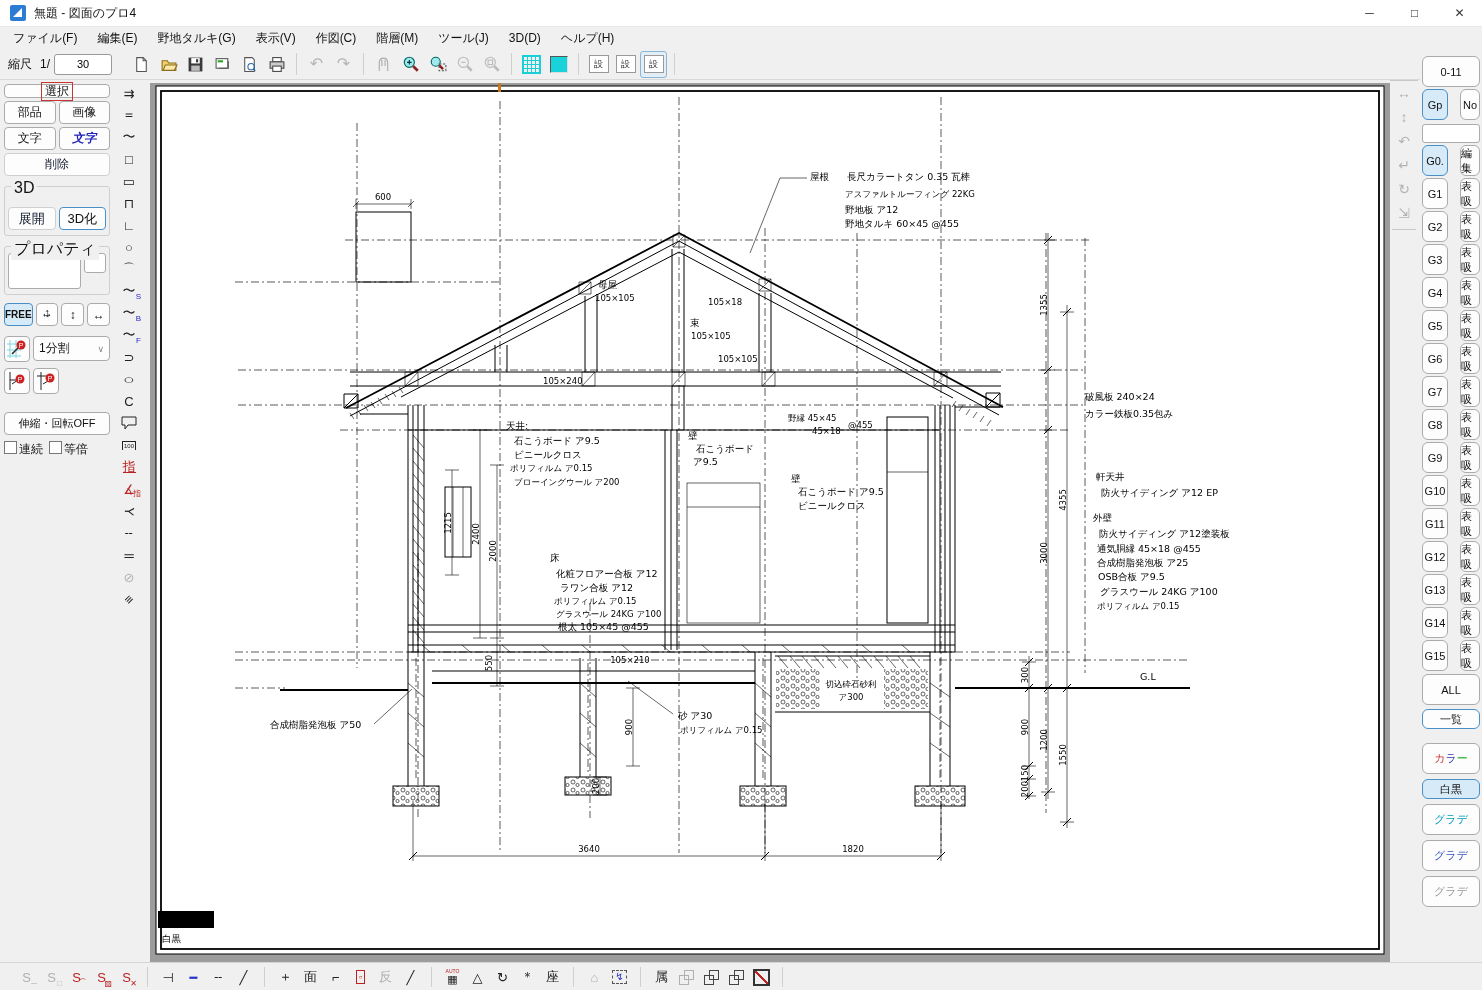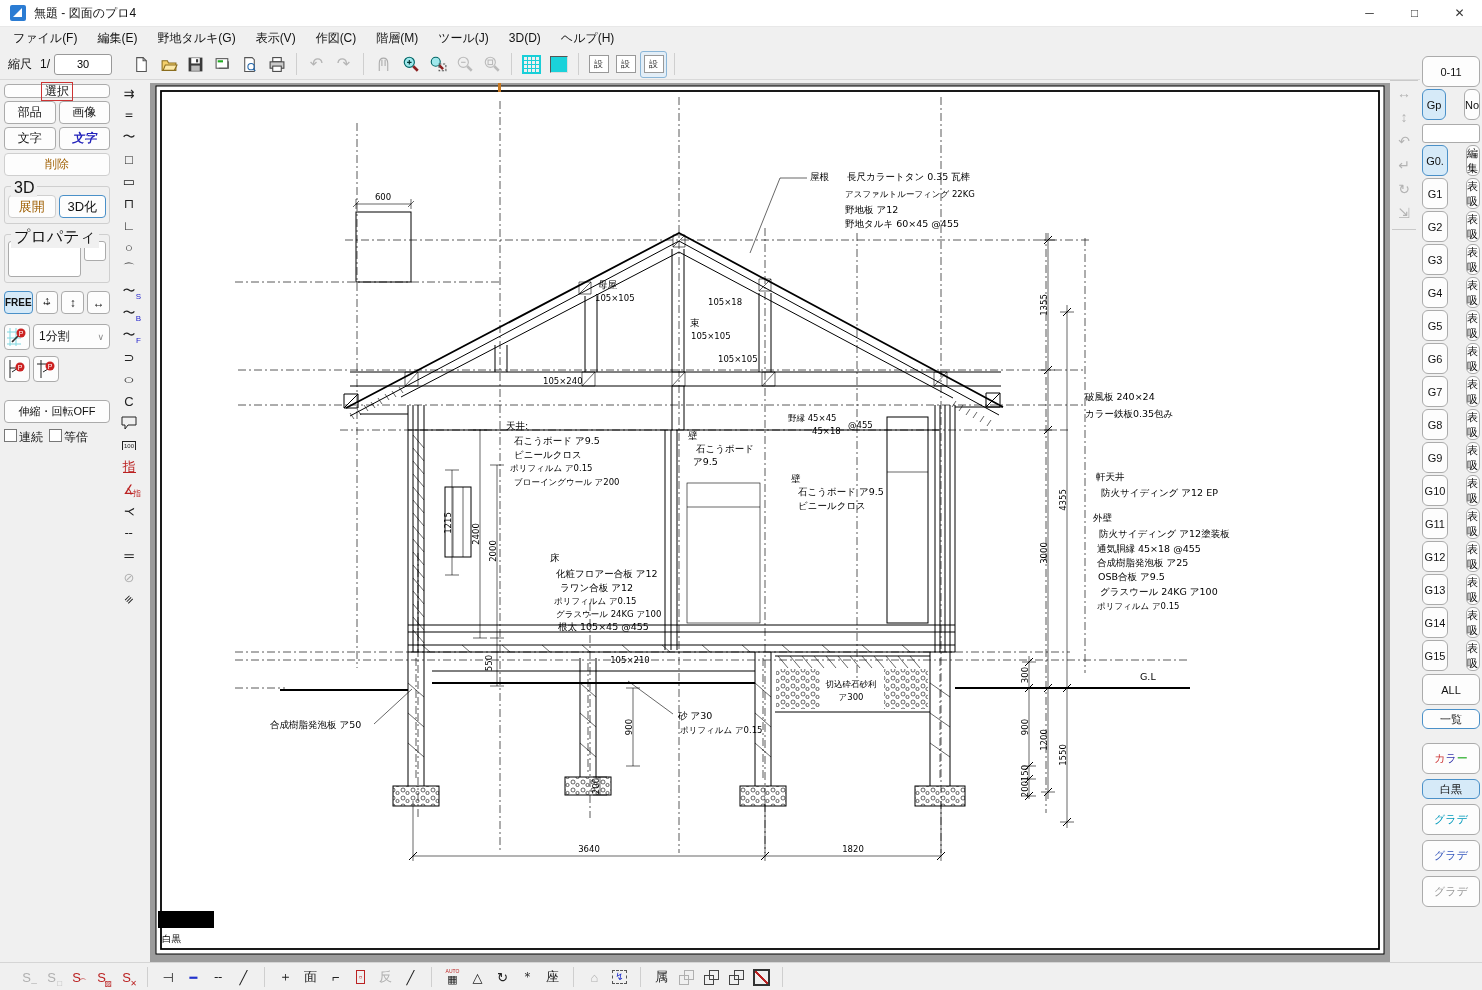--- a/index.html
+++ b/index.html
@@ -23,21 +23,21 @@
   .tsep{width:1px;height:22px;background:#cfcfcf;margin:0 6px}
   .grid-ico{width:17px;height:17px;border:1px solid #19cfd8;background:
     repeating-linear-gradient(0deg,#19cfd8 0 1px,transparent 1px 4px),
     repeating-linear-gradient(90deg,#19cfd8 0 1px,transparent 1px 4px)}
   .cyan-ico{width:16px;height:15px;background:#1ad2da;border:1px solid #555;border-right-color:#ddd;border-bottom-color:#ddd}
   .set-ico{width:18px;height:16px;border:1px solid #999;background:#fff;font-size:9px;display:flex;align-items:center;justify-content:center;color:#333}
   .uarrow{font-size:16px;line-height:1}
   
   #leftpanel{position:absolute;left:0;top:80px;width:110px;height:882px;background:#f0f0f0;padding:4px 0 0 4px;box-sizing:border-box}
   .pbtn{display:flex;align-items:center;justify-content:center;background:#fdfdfd;border:1px solid #ababab;border-radius:4px;height:23px;font-size:12px;box-sizing:border-box}
-  .pbtn.dis{color:#a16207;border-color:#cfcfcf}
+  .pbtn.dis{color:#0f172a;border-color:#cfcfcf}
   .pbtn.blue{border:1px solid #4a90c8}
   .pbtn.sel{background:#d6eaf8;border:1px solid #4a90c8}
   .row2{display:flex;gap:3px;margin-top:3px}
   .row2 .pbtn{flex:1}
   .redbox-in{border:1px solid #c33;padding:0 3px}
   .txt-blue{color:#22b;font-weight:bold;font-style:italic;font-family:"Liberation Serif","DejaVu Serif",serif}
   .grp{border:1px solid #cfcfcf;border-radius:3px;margin-top:10px;padding:6px 3px 5px;position:relative}
   .grp .glabel{position:absolute;top:-8px;left:6px;background:#f0f0f0;padding:0 3px;font-size:16px}
   .ov{position:relative;width:14px;height:14px;display:inline-block}
   .ov i{position:absolute;left:0;top:-2px;width:14px;text-align:center;font-style:normal}
@@ -68,21 +68,21 @@
   #dw .sm{font-size:8.5px}
   
   #navstrip{position:absolute;left:1390px;top:80px;width:28px;height:882px;background:#f0f0f0;border-top:1px solid #c9c9c9}
   #navstrip .ni{width:28px;height:24px;display:flex;align-items:center;justify-content:center;color:#b3b3b3;font-size:14px}
   #navstrip .nsep{height:1px;background:#c9c9c9;margin:4px 2px}
   
   #rightpanel{position:absolute;left:1420px;top:56px;width:62px;height:934px;background:#f0f0f0}
   .rbtn{display:flex;align-items:center;justify-content:center;background:#fdfdfd;border:1px solid #ababab;border-radius:6px;height:31px;font-size:11px;box-sizing:border-box}
   .rbtn.sel{background:#d6eaf8;border-color:#4a90c8}
   .rbtn.bluebrd{border-color:#4a90c8}
-  .grow{display:flex;gap:18px;margin:2px 2px 0 2px}
+  .grow{display:flex;gap:12px;margin:2px 2px 0 2px}
   .grow .g1{width:26px}
   .grow .g2{flex:1}
   .blankbox{height:17px;background:#fff;border:1px solid #ababab;border-radius:3px;margin:4px 2px 2px 2px}
   .cchar1{color:#c33}.cchar2{color:#33a}.cchar3{color:#2a2}
   .grad1{color:#09b}.grad2{color:#35b}.grad3{color:#999}
   
   #bottombar{position:absolute;left:0;top:962px;width:1482px;height:28px;background:#f0f0f0;border-top:1px solid #d5d5d5;display:flex;align-items:center;padding-left:14px}
   .bi{width:23px;height:23px;display:flex;align-items:center;justify-content:center;font-size:13px;color:#222;position:relative;margin:0 1px}
   .bi em{font-style:normal;font-size:8px;position:absolute;right:1px;bottom:1px}
   .bi.red{color:#b22}.bi.gray{color:#b0b0b0}.bi.blue{color:#23c}
@@ -242,21 +242,21 @@
     <div class="pbtn">文字</div>
     <div class="pbtn">
         <span class="txt-blue">文字</span>
       </div>
   </div>
   <div class="row2">
       <div class="pbtn dis">削除</div>
     </div>
   <div class="grp">
     <span class="glabel">3D</span>
-    <div class="row2" style="margin-top:2px">
+    <div class="row2" style="margin-top:14px">
       <div class="pbtn dis" style="font-size:13px">展開</div>
       <div class="pbtn blue" style="font-size:13px">3D化</div>
     </div>
   </div>
   <div class="grp">
     <span class="glabel">プロパティ</span>
     <div style="display:flex;gap:3px">
       <div style="flex:1;height:34px;background:#fff;border:1px solid #ababab;border-radius:3px"></div>
       <div style="width:20px;height:18px;background:#fff;border:1px solid #ababab;border-radius:3px"></div>
     </div>

